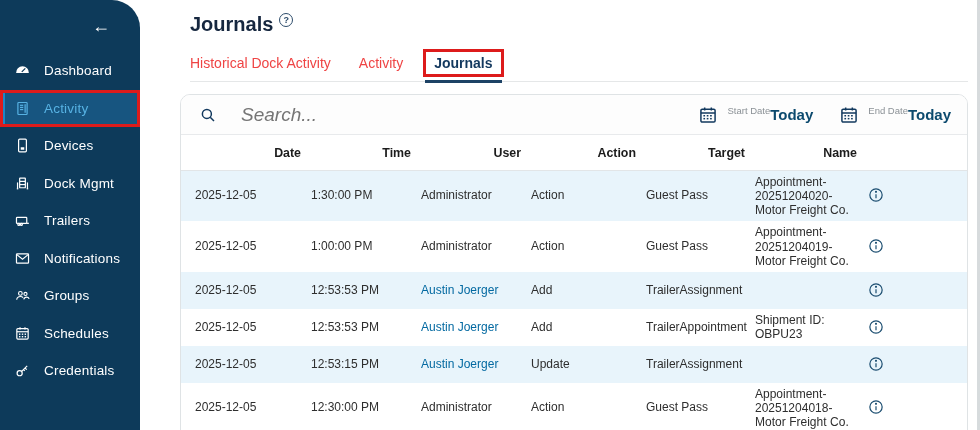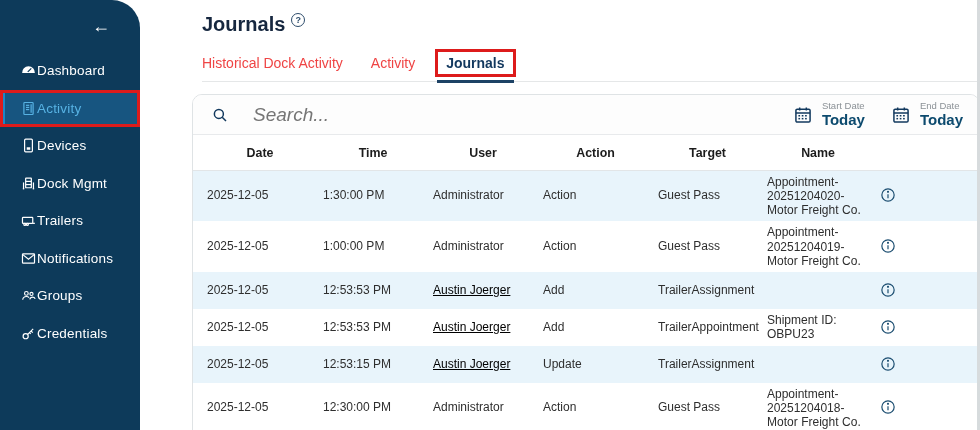--- a/index.html
+++ b/index.html
@@ -8,31 +8,31 @@
   body { position:relative; }
   .window-edge { position:absolute; right:0; top:0; width:3px; height:430px; background:#d7dbdd; }
 
   
   .sidebar { position:absolute; left:0; top:0; width:140px; height:430px;
     background:#0d3a5a; border-top-right-radius:28px; z-index:5; }
   .collapse-row { height:52px; display:flex; align-items:center; justify-content:flex-end; padding-right:30px; }
   .collapse-btn { color:#ffffff; font-size:18px; cursor:pointer; line-height:1; }
   .nav { list-style:none; }
   .nav-item { position:relative; height:37.5px; display:flex; align-items:center;
-    padding-left:20px; color:#ffffff; cursor:pointer; }
+    padding-left:14px; gap:13px; color:#ffffff; cursor:pointer; }
   .nav-item .icn { width:17px; height:17px; flex:0 0 17px; display:flex; align-items:center; color:#ffffff; }
   .nav-item .lbl { font-size:13.5px; letter-spacing:.2px; }
   .nav-item.active { background:#175580; color:#57b2e3; }
   .nav-item.active .icn { color:#57b2e3; }
   .nav-item.active::before { content:""; position:absolute; left:0; top:0; bottom:0; width:5px; background:#1d86c6; }
   .nav-item.annotated::after { content:""; position:absolute; inset:0; border:3px solid #dd1b1b; pointer-events:none; z-index:3; }
   .icn svg { width:100%; height:100%; }
 
   
-  .main { position:absolute; left:140px; top:0; width:756px; height:430px; padding-left:52px; }
+  .main { position:absolute; left:140px; top:0; width:756px; height:430px; padding-left:40px; }
   .page-head { display:flex; align-items:flex-start; gap:6px; margin:13px 0 0 10px; }
   .page-title { font-size:20px; font-weight:bold; color:#16273f; }
   .help-badge { width:14px; height:14px; border:1.4px solid #2d4c6b; border-radius:50%;
     color:#2d4c6b; font-size:9px; font-weight:bold; display:flex; align-items:center; justify-content:center;
     margin-top:0px; cursor:pointer; }
 
   .tabs-row { display:flex; align-items:flex-end; gap:28px; margin:13px 0 0 10px;
     width:778px; border-bottom:1px solid #e5e7e8; }
   .tab { position:relative; font-size:14px; color:#ef4444; padding-bottom:10px; cursor:pointer; white-space:nowrap; }
   .tab.active { font-weight:bold; color:#12385e; padding-bottom:4px; }
@@ -43,37 +43,37 @@
   .card { margin-top:12px; width:788px; background:#ffffff; border:1px solid #dfe3e5;
     border-radius:10px; height:400px; overflow:hidden; }
   .toolbar { height:40px; display:flex; align-items:center; padding:0 16px 0 18px;
     border-bottom:1px solid #e8eaec; background:#fdfdfd; }
   .search-icon { width:18px; height:18px; color:#12395e; flex:0 0 18px; cursor:pointer; }
   .search-input { border:none; outline:none; background:transparent; font-style:italic;
     color:#7f1d1d; font-size:19px; margin-left:24px; width:300px; font-family:"Liberation Sans",sans-serif; }
   .date-pickers { margin-left:auto; display:flex; gap:26px; }
   .date-picker { display:flex; align-items:center; gap:9px; cursor:pointer; }
   .cal-icon { width:20px; height:20px; color:#12395e; }
-  .dp-text { display:flex; flex-direction:column; }
+  .dp-text { display:flex; flex-direction:row; }
   .dp-label { font-size:9.5px; color:#8b9196; line-height:1.1; }
   .dp-value { font-size:15px; font-weight:bold; color:#0c4a6e; line-height:1.15; }
 
   
   table { width:100%; border-collapse:collapse; table-layout:fixed; }
   col.c-date{width:122px} col.c-time{width:110px} col.c-user{width:110px}
   col.c-action{width:115px} col.c-target{width:109px} col.c-name{width:112px} col.c-info{width:auto}
-  thead th { text-align:center; font-size:12.4px; font-weight:bold; color:#1c1c1c;
+  thead th { text-align:right; font-size:12.4px; font-weight:bold; color:#1c1c1c;
     padding:11px 2px 10px 8px; border-bottom:1px solid #e2e5e7; background:#ffffff; }
   thead th:first-child { padding-left:14px; }
   tbody td { font-size:12px; color:#2e2e2e; padding:4px 2px 4px 8px; vertical-align:middle; line-height:1.15;margin-top:38px; }
   tbody td:first-child { padding-left:14px; }
   tbody tr { height:37px; }
   tbody tr:nth-child(odd) { background:#e8f4fb; }
   td.name-cell { line-height:1.18; word-spacing:.2px; }
-  .user-link { color:#000000; text-decoration:underline; cursor:pointer; }
+  .user-link { color:#0369a1; cursor:pointer; }
   .info-btn { width:18px; height:18px; color:#1b4d70; display:inline-block; cursor:pointer; margin-top:2px; }
 </style>
 </head>
 <body>
 
 <aside class="sidebar">
   <div class="collapse-row">
     <span class="collapse-btn">←</span>
   </div>
   <ul class="nav">
@@ -144,20 +144,39 @@
     <li class="nav-item">
       <span class="icn">
         <svg viewBox="0 0 24 24" fill="none" stroke="currentColor" stroke-width="1.6">
             <circle cx="9" cy="9" r="2.6"></circle>
             <path d="M3.8 18c.4-3 2.4-4.6 5.2-4.6 1.6 0 3 .6 3.9 1.6"></path>
             <circle cx="16.2" cy="9.8" r="2.2"></circle>
             <path d="M13.8 17.6c.5-2.2 1.9-3.4 4-3.4 1.8 0 3 .9 3.6 2.5"></path>
           </svg>
       </span>
       <span class="lbl">Groups</span>
+    </li>
+    <li class="nav-item">
+      <span class="icn">
+        <svg viewBox="0 0 24 24" fill="none" stroke="currentColor" stroke-width="1.7">
+            <rect x="4" y="5" width="16" height="15" rx="1.5"></rect>
+            <line x1="4" y1="9.5" x2="20" y2="9.5"></line>
+            <line x1="8.5" y1="3" x2="8.5" y2="6.5"></line>
+            <line x1="15.5" y1="3" x2="15.5" y2="6.5"></line>
+            <g fill="currentColor" stroke="none">
+              <rect x="7" y="12" width="2" height="2"></rect>
+              <rect x="11" y="12" width="2" height="2"></rect>
+              <rect x="15" y="12" width="2" height="2"></rect>
+              <rect x="7" y="15.5" width="2" height="2"></rect>
+              <rect x="11" y="15.5" width="2" height="2"></rect>
+              <rect x="15" y="15.5" width="2" height="2"></rect>
+            </g>
+          </svg>
+      </span>
+      <span class="lbl">Schedules</span>
     </li>
     <li class="nav-item">
       <span class="icn">
         <svg viewBox="0 0 24 24" fill="none" stroke="currentColor" stroke-width="1.7">
             <circle cx="8" cy="15.8" r="3.6"></circle>
             <path d="M10.8 13.2L18.6 5.4"></path>
             <path d="M15.4 8.4l2.6 2.4"></path>
             <path d="M13.2 10.6l2 1.9"></path>
           </svg>
       </span>

